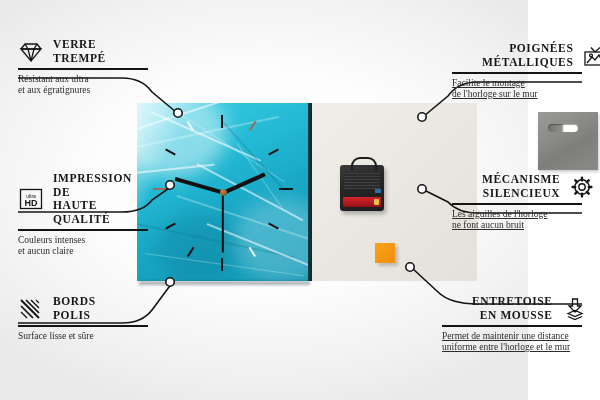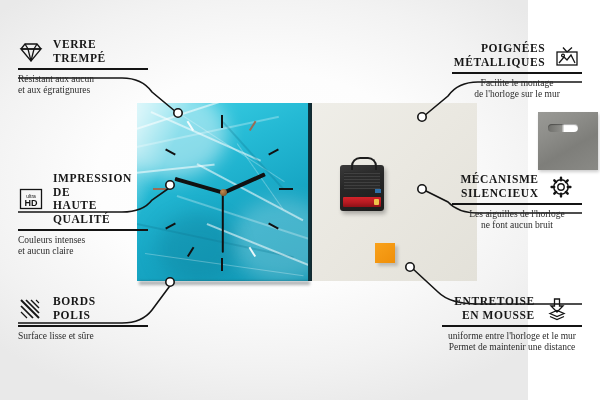--- a/index.html
+++ b/index.html
@@ -91,23 +91,23 @@
   .callout{position:absolute;}
   .co-head{display:flex;align-items:center;gap:9px;}
   .co-title{
     font-size:11.5px;font-weight:bold;letter-spacing:.6px;color:#171717;
     line-height:13.5px;text-transform:uppercase;
   }
   .co-rule{height:1.5px;background:#141414;margin:3px 0 4px;}
   .co-sub{font-size:9.5px;line-height:11.5px;color:#2b2b2b;}
   .left .co-head{justify-content:flex-start;}
   .left .co-sub{text-align:left;}
-  .right .co-head{justify-content:center;}
+  .right .co-head{justify-content:flex-start;margin-left:30px;}
   .right .co-title{text-align:right;}
-  .right .co-sub{text-align:center;}
+  .right .co-sub{text-align:left;text-decoration:underline;}
   .ico{width:26px;height:24px;flex:0 0 26px;display:block;}
   svg.conn{position:absolute;left:0;top:0;width:600px;height:400px;pointer-events:none;}
 </style>
 </head>
 <body>
 
 <div id="stage">
 
   <div id="product">
 
@@ -194,21 +194,21 @@
           <path d="M7,4 L10,9 L13,21 L16,9 L19,4"></path>
           <path d="M3,9 L23,9"></path>
         </svg>
       </span>
       <div>
         <div class="co-title">VERRE</div>
         <div class="co-title">TREMPÉ</div>
       </div>
     </div>
     <div class="co-rule"></div>
-    <div class="co-sub">Résistant aux aucun</div>
+    <div class="co-sub">Résistant aux ultra</div>
     <div class="co-sub">et aux égratignures</div>
   </div>
 
   <div class="callout left" style="left:18px;top:172px;width:130px;">
     <div class="co-head">
       <span class="ico">
         <svg viewBox="0 0 26 24" width="26" height="24">
           <rect x="2.5" y="2.5" width="21" height="19" fill="none" stroke="#141414" stroke-width="1.3"></rect>
           <text x="13" y="10.5" font-family="Liberation Sans, sans-serif" font-size="5" text-anchor="middle" fill="#141414">ultra</text>
           <text x="13" y="19" font-family="Liberation Sans, sans-serif" font-size="9" font-weight="bold" text-anchor="middle" fill="#141414">HD</text>
@@ -293,17 +293,17 @@
       </div>
       <span class="ico">
         <svg viewBox="0 0 26 24" width="26" height="24" fill="none" stroke="#141414" stroke-width="1.3">
           <path d="M10.5,2 L15.5,2 L15.5,9 L19,9 L13,15 L7,9 L10.5,9 Z"></path>
           <path d="M6,16.5 L13,13.5 L20,16.5 L13,19.5 Z"></path>
           <path d="M6,19.5 L13,22.5 L20,19.5"></path>
         </svg>
       </span>
     </div>
     <div class="co-rule"></div>
+    <div class="co-sub">Permet de maintenir une distance</div>
     <div class="co-sub">uniforme entre l'horloge et le mur</div>
-    <div class="co-sub">Permet de maintenir une distance</div>
   </div>
 
 </div>
 
 </body></html>

